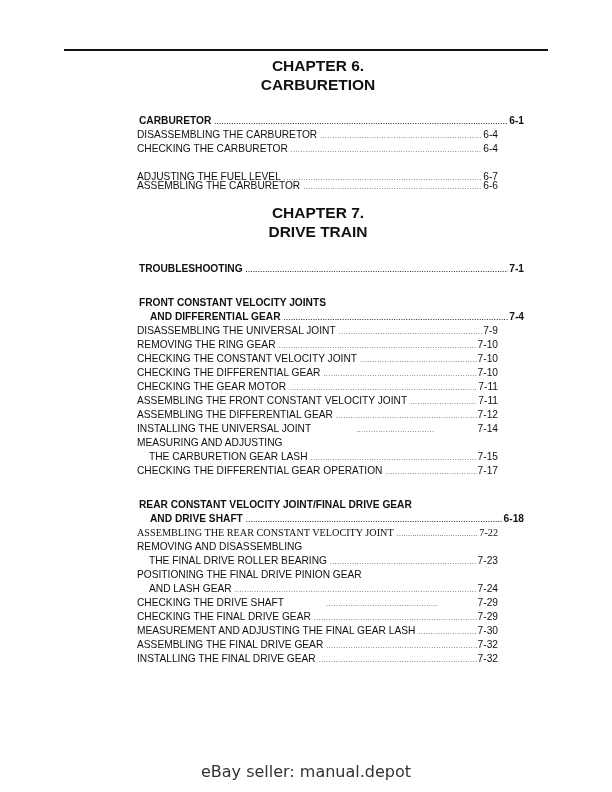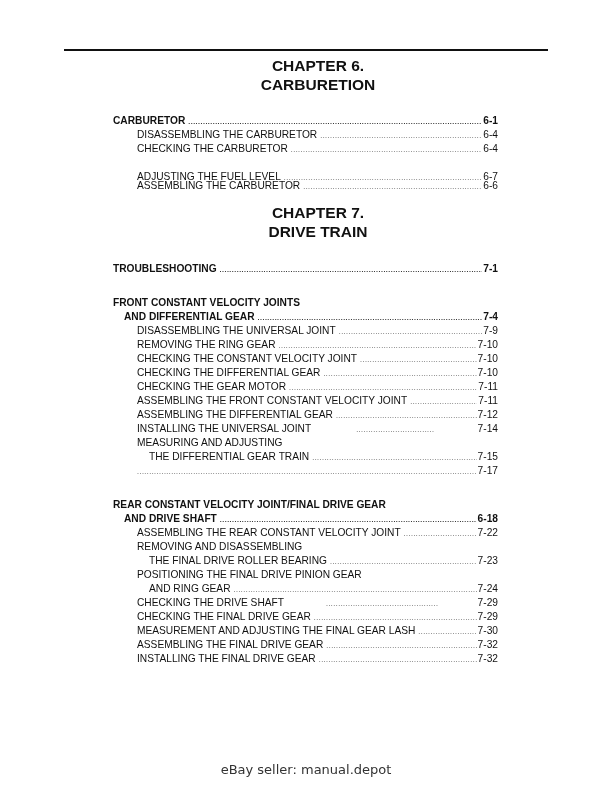--- a/index.html
+++ b/index.html
@@ -5,26 +5,26 @@
   html, body { margin: 0; padding: 0; background: #ffffff; }
   body { width: 612px; height: 792px; position: relative; overflow: hidden; color: #111; font-family: "Liberation Sans", sans-serif; }
   .rule { position: absolute; left: 64px; top: 49px; width: 484px; height: 2px; background: #111; }
   .chapter { position: absolute; left: 12px; width: 612px; text-align: center; font-weight: bold; font-size: 15.5px; line-height: 19px; }
   .toc { position: absolute; left: 113px; width: 385px; font-size: 10.2px; }
   .row { position: absolute; left: 0; width: 385px; height: 14px; line-height: 14px; display: flex; align-items: baseline; white-space: nowrap; }
   .row .label { flex: 0 0 auto; padding-right: 3px; }
   .row .dots { flex: 1 1 auto; overflow: hidden; color: #333; font-size: 7px; letter-spacing: 0.5px; }
   .row .dots::before { content: "........................................................................................................................................................................................................................................................"; }
   .row .page { flex: 0 0 auto; padding-left: 1px; text-align: right; }
-  .bold { font-weight: bold; }
+  .bold { font-weight: bold; margin-left: 26px; }
   .l0 { padding-left: 0; }
   .l1 { padding-left: 11px; width: 374px !important; }
   .l2 { padding-left: 24px; width: 361px !important; }
   .l3 { padding-left: 36px; width: 349px !important; }
-  .footer { position: absolute; left: 0; width: 612px; top: 762px; text-align: center; font-family: "DejaVu Sans", sans-serif; font-size: 13px; color: #333; }
+  .footer { position: absolute; left: 0; width: 612px; top: 762px; text-align: center; font-family: "DejaVu Sans", sans-serif; font-size: 16px; color: #333; }
 </style>
 </head>
 <body>
 
 <div class="rule"></div>
 
 <div class="chapter" style="top:56px;">
   <div>CHAPTER 6.</div>
   <div>CARBURETION</div>
 </div>
@@ -114,55 +114,56 @@
   </div>
   <div class="row l2" style="top:160px;gap:42px;">
     <span class="label">INSTALLING THE UNIVERSAL JOINT</span>
       <span class="dots"></span>
       <span class="page">7-14</span>
   </div>
   <div class="row l2" style="top:174px;">
     <span class="label">MEASURING AND ADJUSTING</span>
   </div>
   <div class="row l3" style="top:188px;">
-    <span class="label">THE DIFFERENTIAL GEAR TRAIN</span>
+    <span class="label">THE CARBURETION GEAR LASH</span>
       <span class="dots"></span>
       <span class="page">7-15</span>
   </div>
   <div class="row l2" style="top:202px;">
+    <span class="label">CHECKING THE DIFFERENTIAL GEAR OPERATION</span>
       <span class="dots"></span>
       <span class="page">7-17</span>
   </div>
 
   <div class="row bold l0" style="top:236px;">
     <span class="label">REAR CONSTANT VELOCITY JOINT/FINAL DRIVE GEAR</span>
   </div>
   <div class="row bold l1" style="top:250px;">
     <span class="label">AND DRIVE SHAFT</span>
       <span class="dots"></span>
       <span class="page">6-18</span>
   </div>
-  <div class="row l2" style="top:264px;">
+  <div class="row l2" style="top:264px;font-family:Liberation Serif, serif;">
     <span class="label">ASSEMBLING THE REAR CONSTANT VELOCITY JOINT</span>
       <span class="dots"></span>
       <span class="page">7-22</span>
   </div>
   <div class="row l2" style="top:278px;">
     <span class="label">REMOVING AND DISASSEMBLING</span>
   </div>
   <div class="row l3" style="top:292px;">
     <span class="label">THE FINAL DRIVE ROLLER BEARING</span>
       <span class="dots"></span>
       <span class="page">7-23</span>
   </div>
   <div class="row l2" style="top:306px;">
     <span class="label">POSITIONING THE FINAL DRIVE PINION GEAR</span>
   </div>
   <div class="row l3" style="top:320px;">
-    <span class="label">AND RING GEAR</span>
+    <span class="label">AND LASH GEAR</span>
       <span class="dots"></span>
       <span class="page">7-24</span>
   </div>
   <div class="row l2" style="top:334px;gap:39px;">
     <span class="label">CHECKING THE DRIVE SHAFT</span>
       <span class="dots"></span>
       <span class="page">7-29</span>
   </div>
   <div class="row l2" style="top:348px;">
     <span class="label">CHECKING THE FINAL DRIVE GEAR</span>

